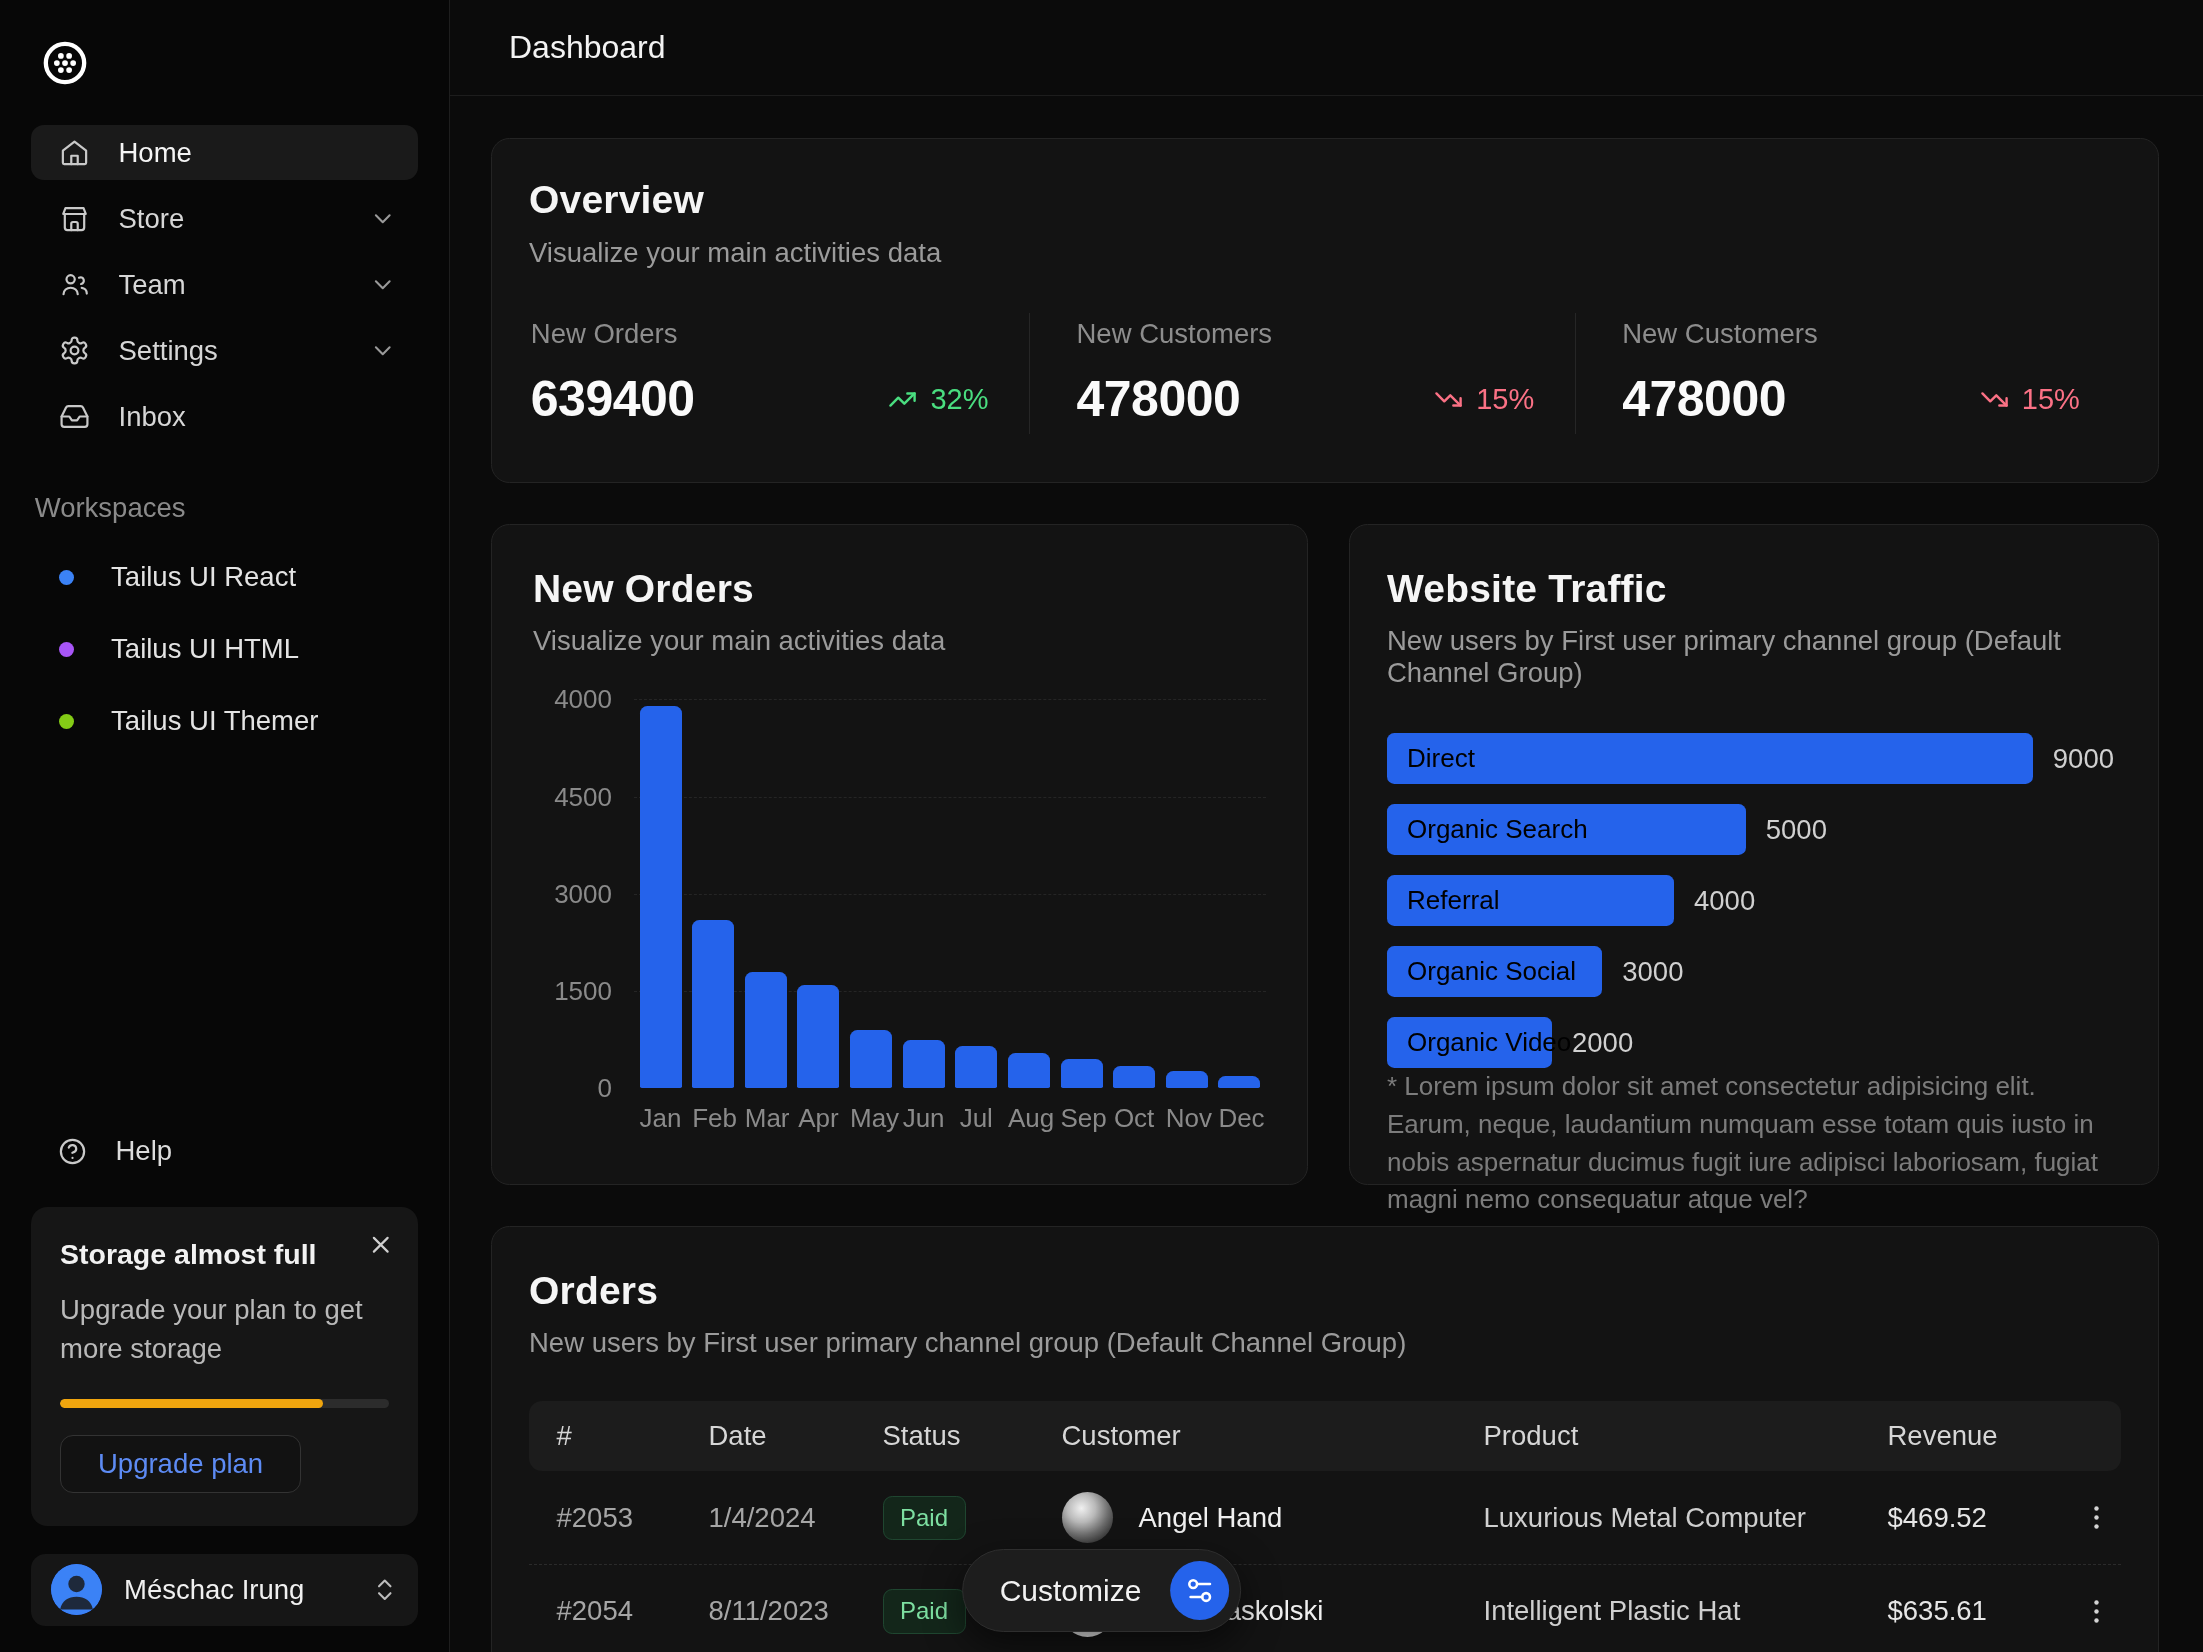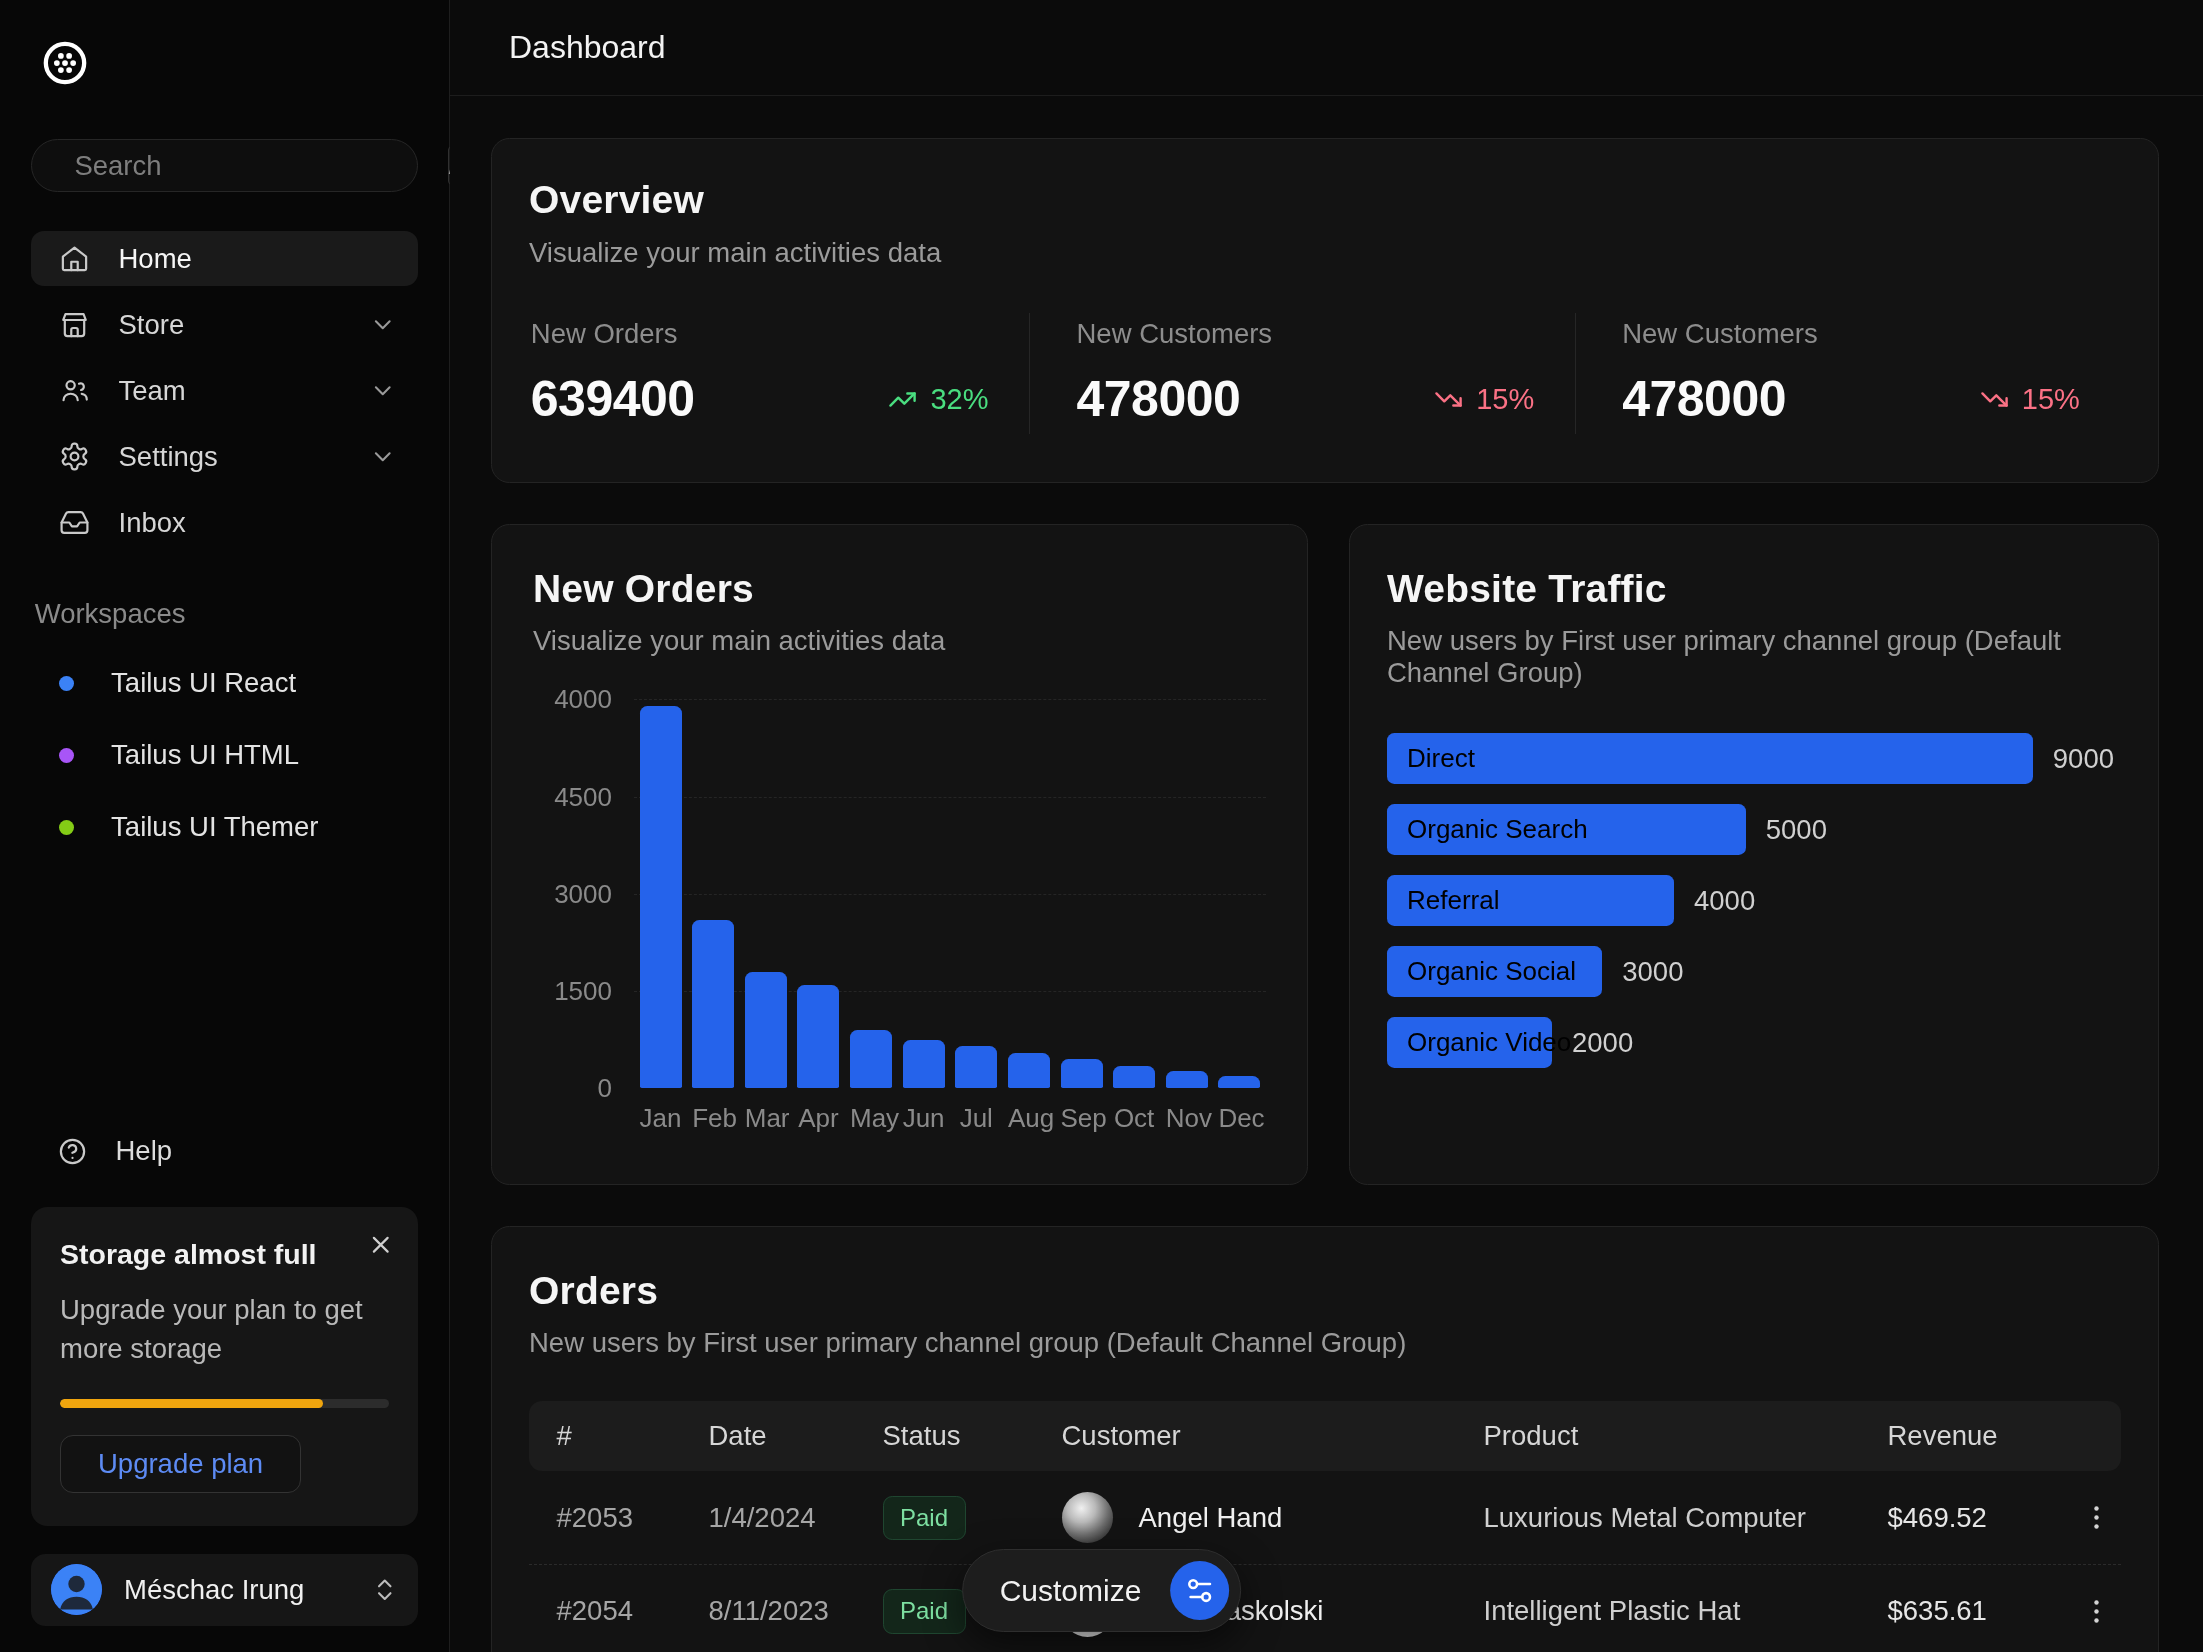--- a/index.html
+++ b/index.html
@@ -163,28 +163,20 @@
       <circle cx="24" cy="24" r="3" fill="#fff"></circle>
       <circle cx="32.5" cy="24" r="3" fill="#fff"></circle>
       <circle cx="28.3" cy="31.4" r="3" fill="#fff"></circle>
       <circle cx="19.7" cy="31.4" r="3" fill="#fff"></circle>
       <circle cx="15.5" cy="24" r="3" fill="#fff"></circle>
       <circle cx="19.7" cy="16.6" r="3" fill="#fff"></circle>
       <circle cx="28.3" cy="16.6" r="3" fill="#fff"></circle>
     </svg>
   </div>
 
-  <div class="search">
-    <svg width="29" height="29" viewBox="0 0 24 24" fill="none" stroke="#8a8a8a" stroke-width="1.8" stroke-linecap="round">
-      <circle cx="11" cy="11" r="7"></circle>
-        <path d="m16.8 16.8 4.2 4.2"></path>
-    </svg>
-    <input type="text" placeholder="Search" style="">
-    <span class="kbd">/</span>
-  </div>
 
   <nav class="nav">
     <div class="nav-item active">
       <svg class="nav-icon" width="31" height="31" viewBox="0 0 24 24" fill="none" stroke="currentColor" stroke-width="1.7" stroke-linecap="round" stroke-linejoin="round">
         <path d="M3 10.5 12 3.5l9 7V20a1 1 0 0 1-1 1H4a1 1 0 0 1-1-1Z"></path>
           <path d="M9.5 21v-6.5h5V21"></path>
       </svg>
       <span>Home</span>
     </div>
     <div class="nav-item">
@@ -408,20 +400,21 @@
             </div>
             <div class="hrow">
               <div class="hbar" style="width: 29.3333%; background: rgb(37, 99, 235);">Organic Social</div>
               <span class="hval">3000</span>
             </div>
             <div class="hrow">
               <div class="hbar" style="width: 19.5556%; background: rgb(37, 99, 235);">Organic Video</div>
               <span class="hval">2000</span>
             </div>
           </div>
+        <div class="footnote">* Lorem ipsum dolor sit amet consectetur adipisicing elit. Earum, neque, laudantium numquam esse totam quis iusto in nobis aspernatur ducimus fugit iure adipisci laboriosam, fugiat magni nemo consequatur atque vel?</div>
       </section>
     </div>
 
     <section class="card orders-card">
       <div class="card-title">Orders</div>
       <div class="card-sub">New users by First user primary channel group (Default Channel Group)</div>
 
       <div class="table">
         <div class="thead">
           <span>#</span>

